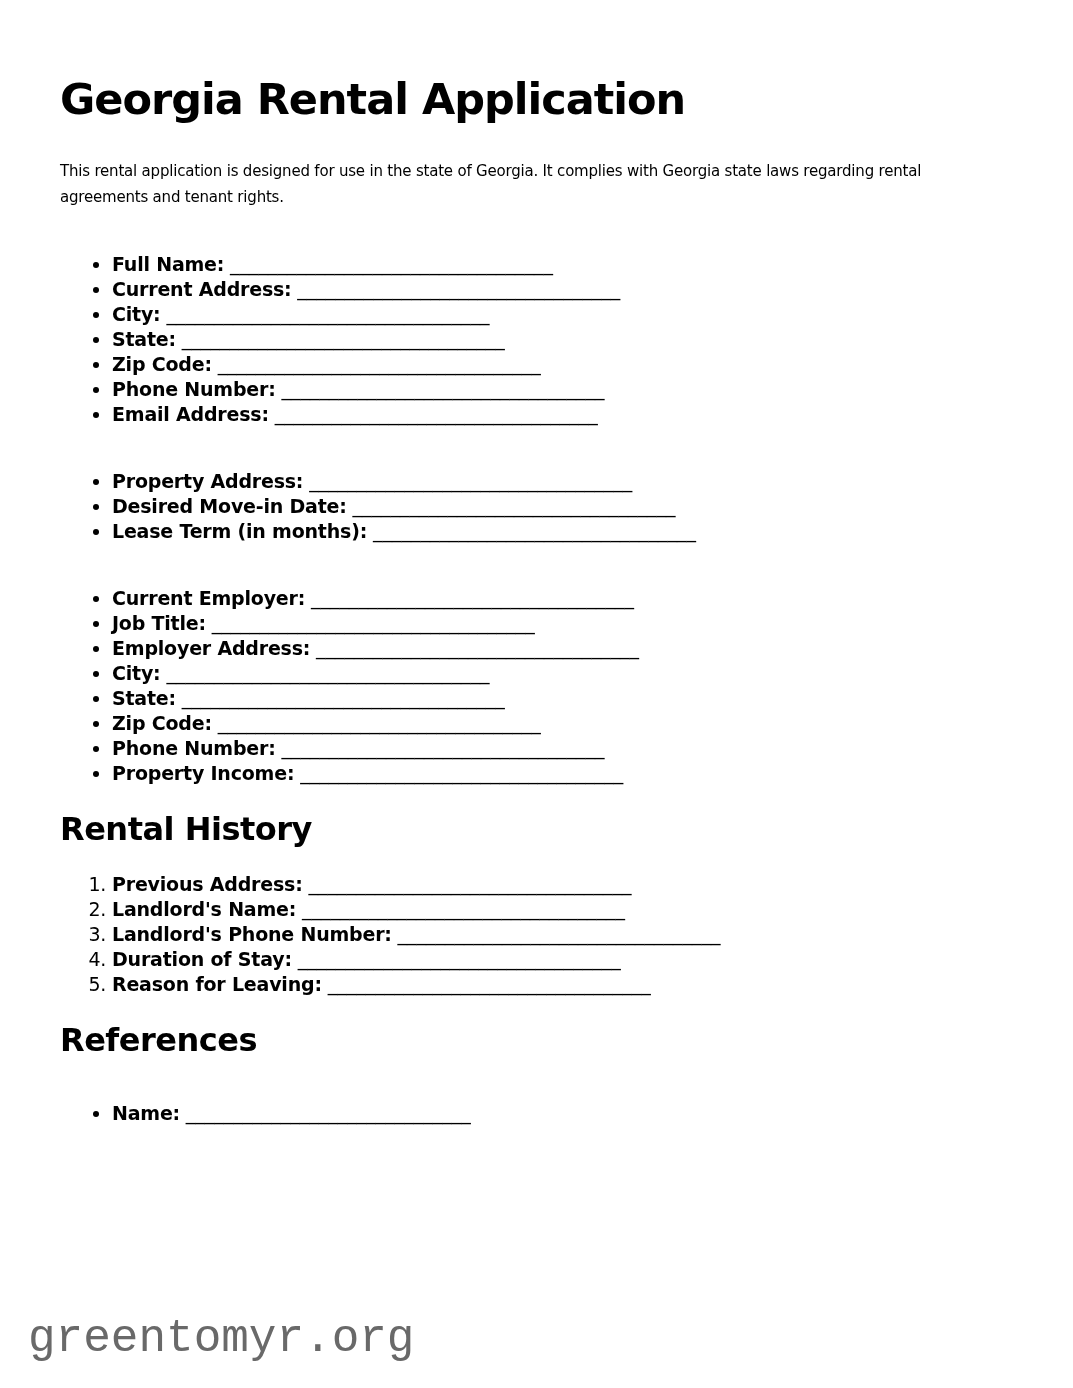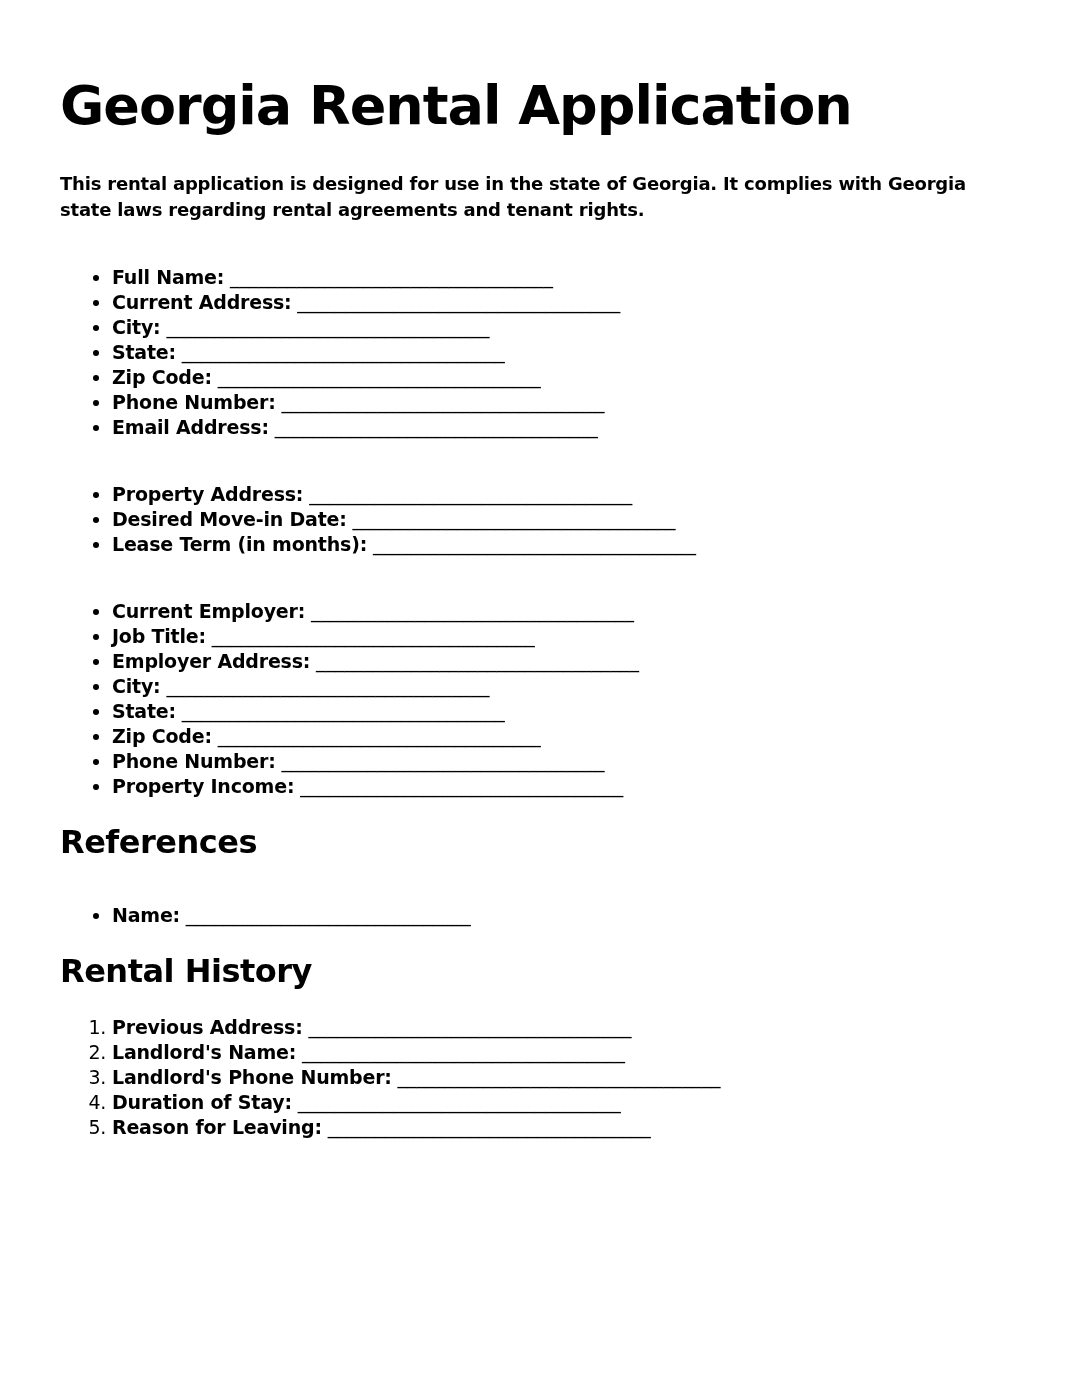--- a/index.html
+++ b/index.html
@@ -12,32 +12,31 @@
     width: 1073px;
     height: 1388px;
     box-sizing: border-box;
     padding: 54px 60px 0 60px;
     overflow: hidden;
     background: #ffffff;
     color: #000000;
     font-family: "DejaVu Sans", sans-serif;
   }
   h1.doc-title {
-    font-size: 54px;
+    font-size: 43px;
     line-height: 1.2;
     letter-spacing: -1px;
     font-weight: bold;
     margin: 20px 0 32px 0;
   }
   p.intro {
-    font-size: 18px;
+    font-size: 15px;
     line-height: 26px;
     letter-spacing: -0.2px;
     margin: 24px 0;
-    font-weight: bold;
   }
   h2.section-heading {
     font-size: 32px;
     line-height: 1.2;
     letter-spacing: -0.5px;
     font-weight: bold;
     margin: 24px 0;
   }
   ul.field-list, ol.field-list {
     margin: 24px 0;
@@ -106,31 +105,32 @@
       <li class="form-field"><strong>Employer Address:</strong> <span class="blank">__________________________________</span></li>
       <li class="form-field"><strong>City:</strong> <span class="blank">__________________________________</span></li>
       <li class="form-field"><strong>State:</strong> <span class="blank">__________________________________</span></li>
       <li class="form-field"><strong>Zip Code:</strong> <span class="blank">__________________________________</span></li>
       <li class="form-field"><strong>Phone Number:</strong> <span class="blank">__________________________________</span></li>
       <li class="form-field"><strong>Property Income:</strong> <span class="blank">__________________________________</span></li>
     </ul>
   </section>
 
   <section>
-    <h2 class="section-heading">References</h2>
-    <ul class="field-list">
-      <li class="form-field"><strong>Name:</strong> <span class="blank">______________________________</span></li>
-    </ul>
-  </section>
-
-  <section>
     <h2 class="section-heading">Rental History</h2>
     <ol class="field-list">
       <li class="form-field"><strong>Previous Address:</strong> <span class="blank">__________________________________</span></li>
       <li class="form-field"><strong>Landlord's Name:</strong> <span class="blank">__________________________________</span></li>
       <li class="form-field"><strong>Landlord's Phone Number:</strong> <span class="blank">__________________________________</span></li>
       <li class="form-field"><strong>Duration of Stay:</strong> <span class="blank">__________________________________</span></li>
       <li class="form-field"><strong>Reason for Leaving:</strong> <span class="blank">__________________________________</span></li>
     </ol>
   </section>
 
+  <section>
+    <h2 class="section-heading">References</h2>
+    <ul class="field-list">
+      <li class="form-field"><strong>Name:</strong> <span class="blank">______________________________</span></li>
+    </ul>
+  </section>
+
+  <div class="watermark">greentomyr.org</div>
 
 </div>
 
 </body></html>

